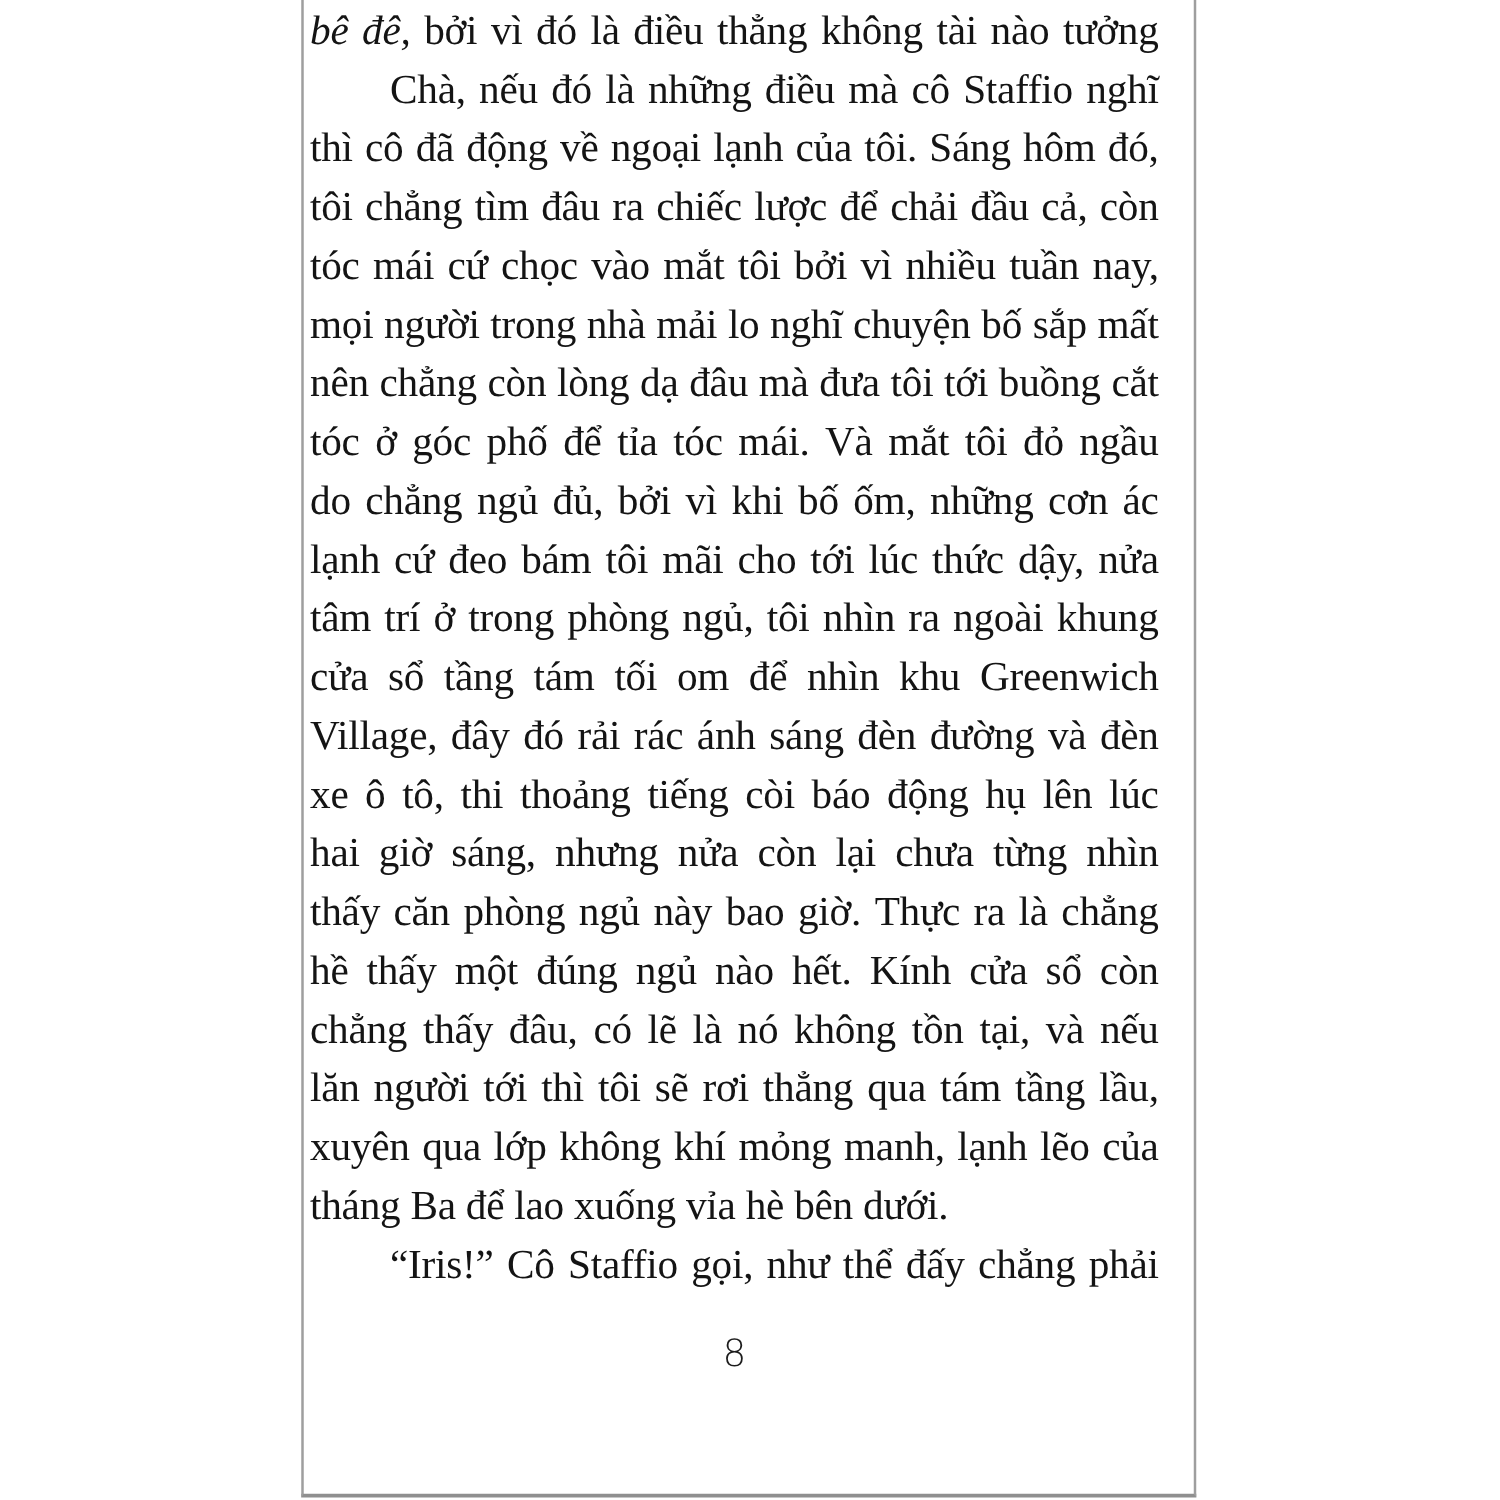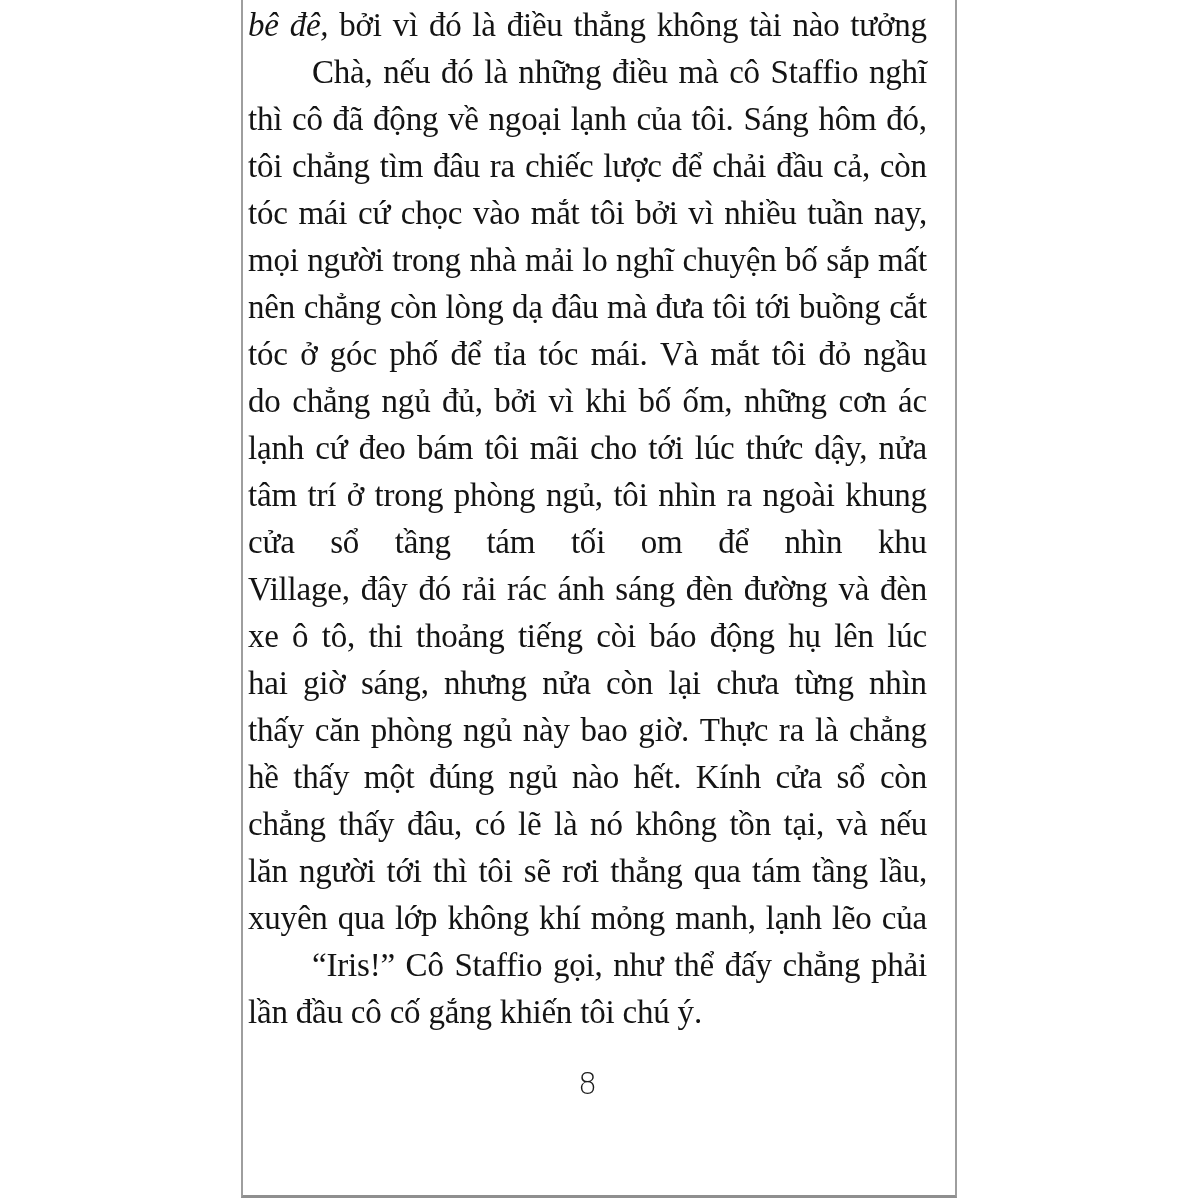--- a/index.html
+++ b/index.html
@@ -224,20 +224,21 @@
           <div class="line justify">
             <span class="word">cửa</span>
             <span class="word">sổ</span>
             <span class="word">tầng</span>
             <span class="word">tám</span>
             <span class="word">tối</span>
             <span class="word">om</span>
             <span class="word">để</span>
             <span class="word">nhìn</span>
             <span class="word">khu</span>
+            <span class="word">Greenwich</span>
           </div>
           <div class="line justify">
             <span class="word">Village,</span>
             <span class="word">đây</span>
             <span class="word">đó</span>
             <span class="word">rải</span>
             <span class="word">rác</span>
             <span class="word">ánh</span>
             <span class="word">sáng</span>
             <span class="word">đèn</span>
@@ -330,29 +331,29 @@
             <span class="word">qua</span>
             <span class="word">lớp</span>
             <span class="word">không</span>
             <span class="word">khí</span>
             <span class="word">mỏng</span>
             <span class="word">manh,</span>
             <span class="word">lạnh</span>
             <span class="word">lẽo</span>
             <span class="word">của</span>
           </div>
+          <div class="line"><span class="">tháng Ba để lao xuống vỉa hè bên dưới.</span></div>
           <div class="line justify indent">
             <span class="word">“Iris!”</span>
             <span class="word">Cô</span>
             <span class="word">Staffio</span>
             <span class="word">gọi,</span>
             <span class="word">như</span>
             <span class="word">thể</span>
             <span class="word">đấy</span>
             <span class="word">chẳng</span>
             <span class="word">phải</span>
           </div>
-          <div class="line"><span class="">lần đầu cô cố gắng khiến tôi chú ý.</span></div>
         </div>
       <div class="folio">8</div>
     </div>
   </div>
 </div>
 
 </body></html>

